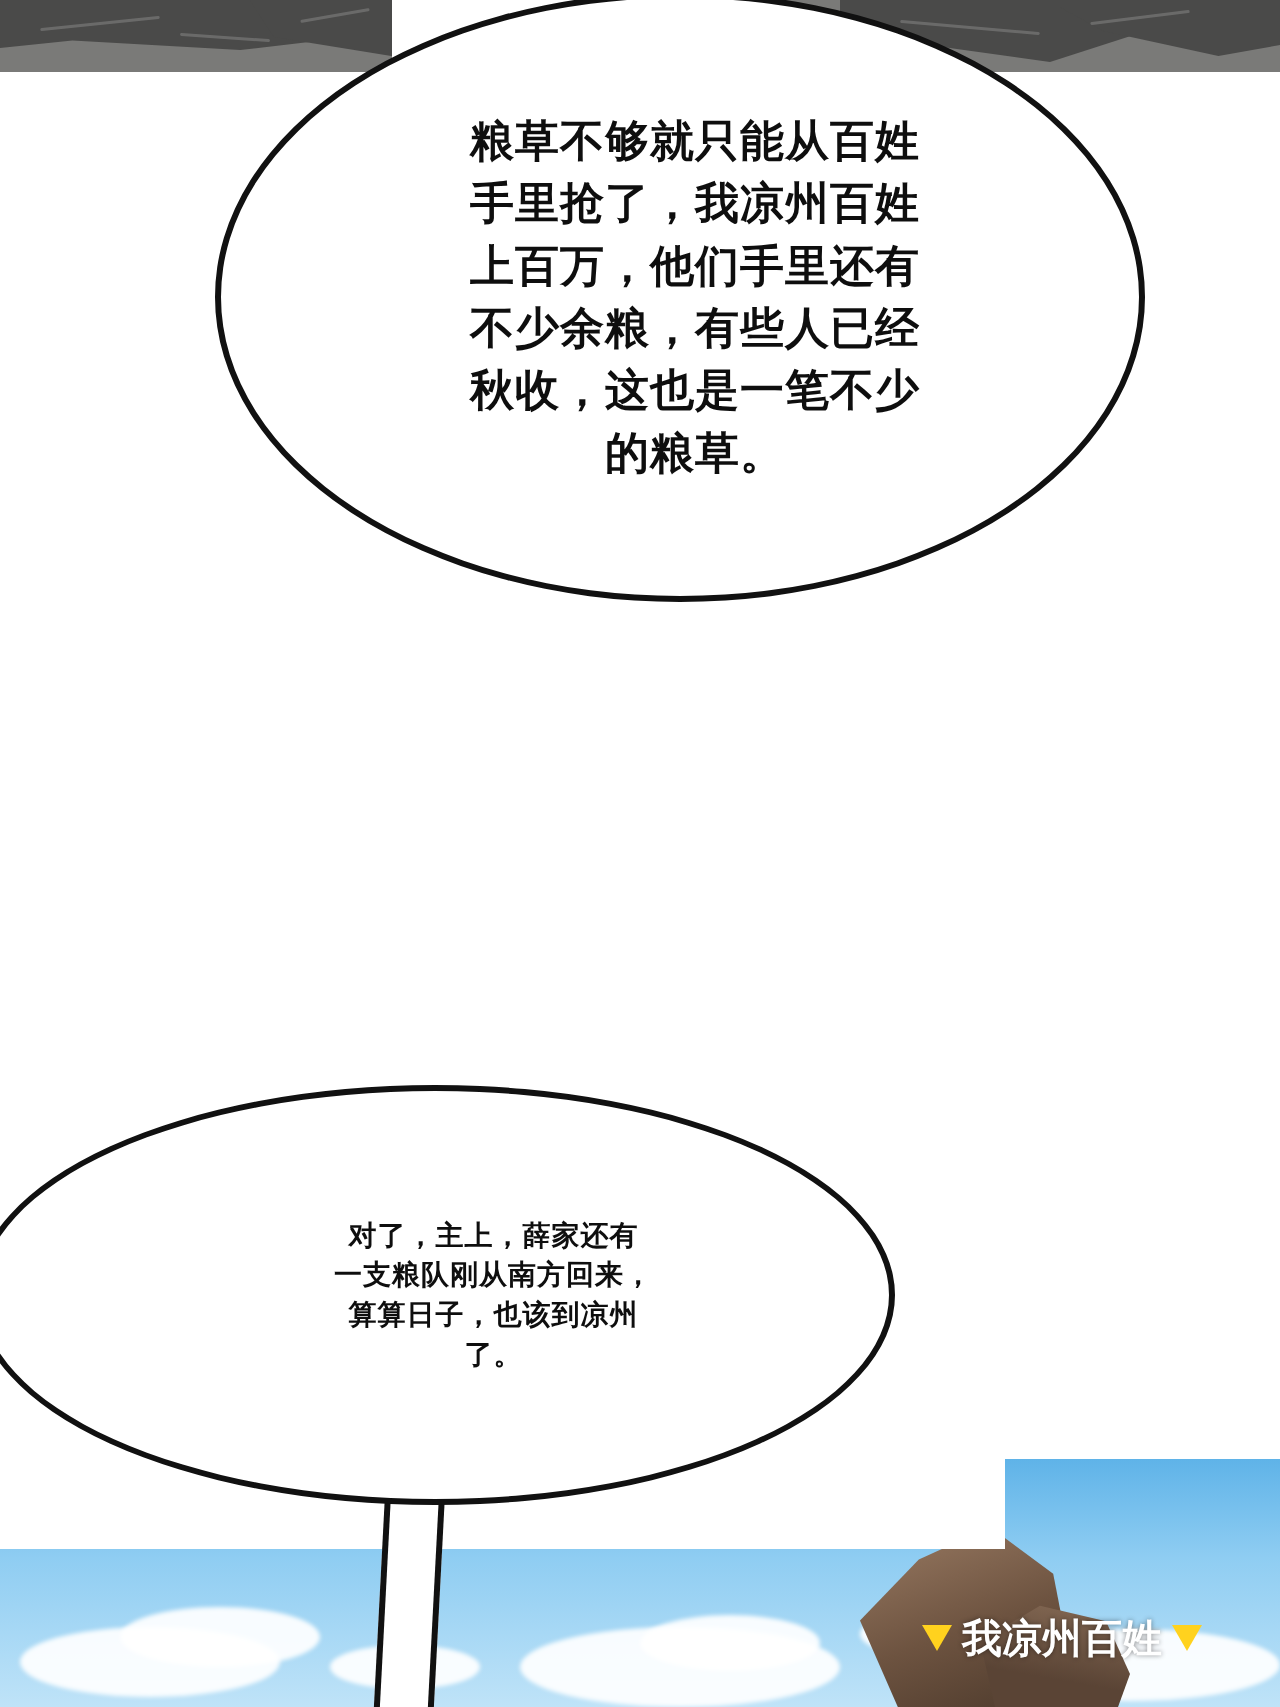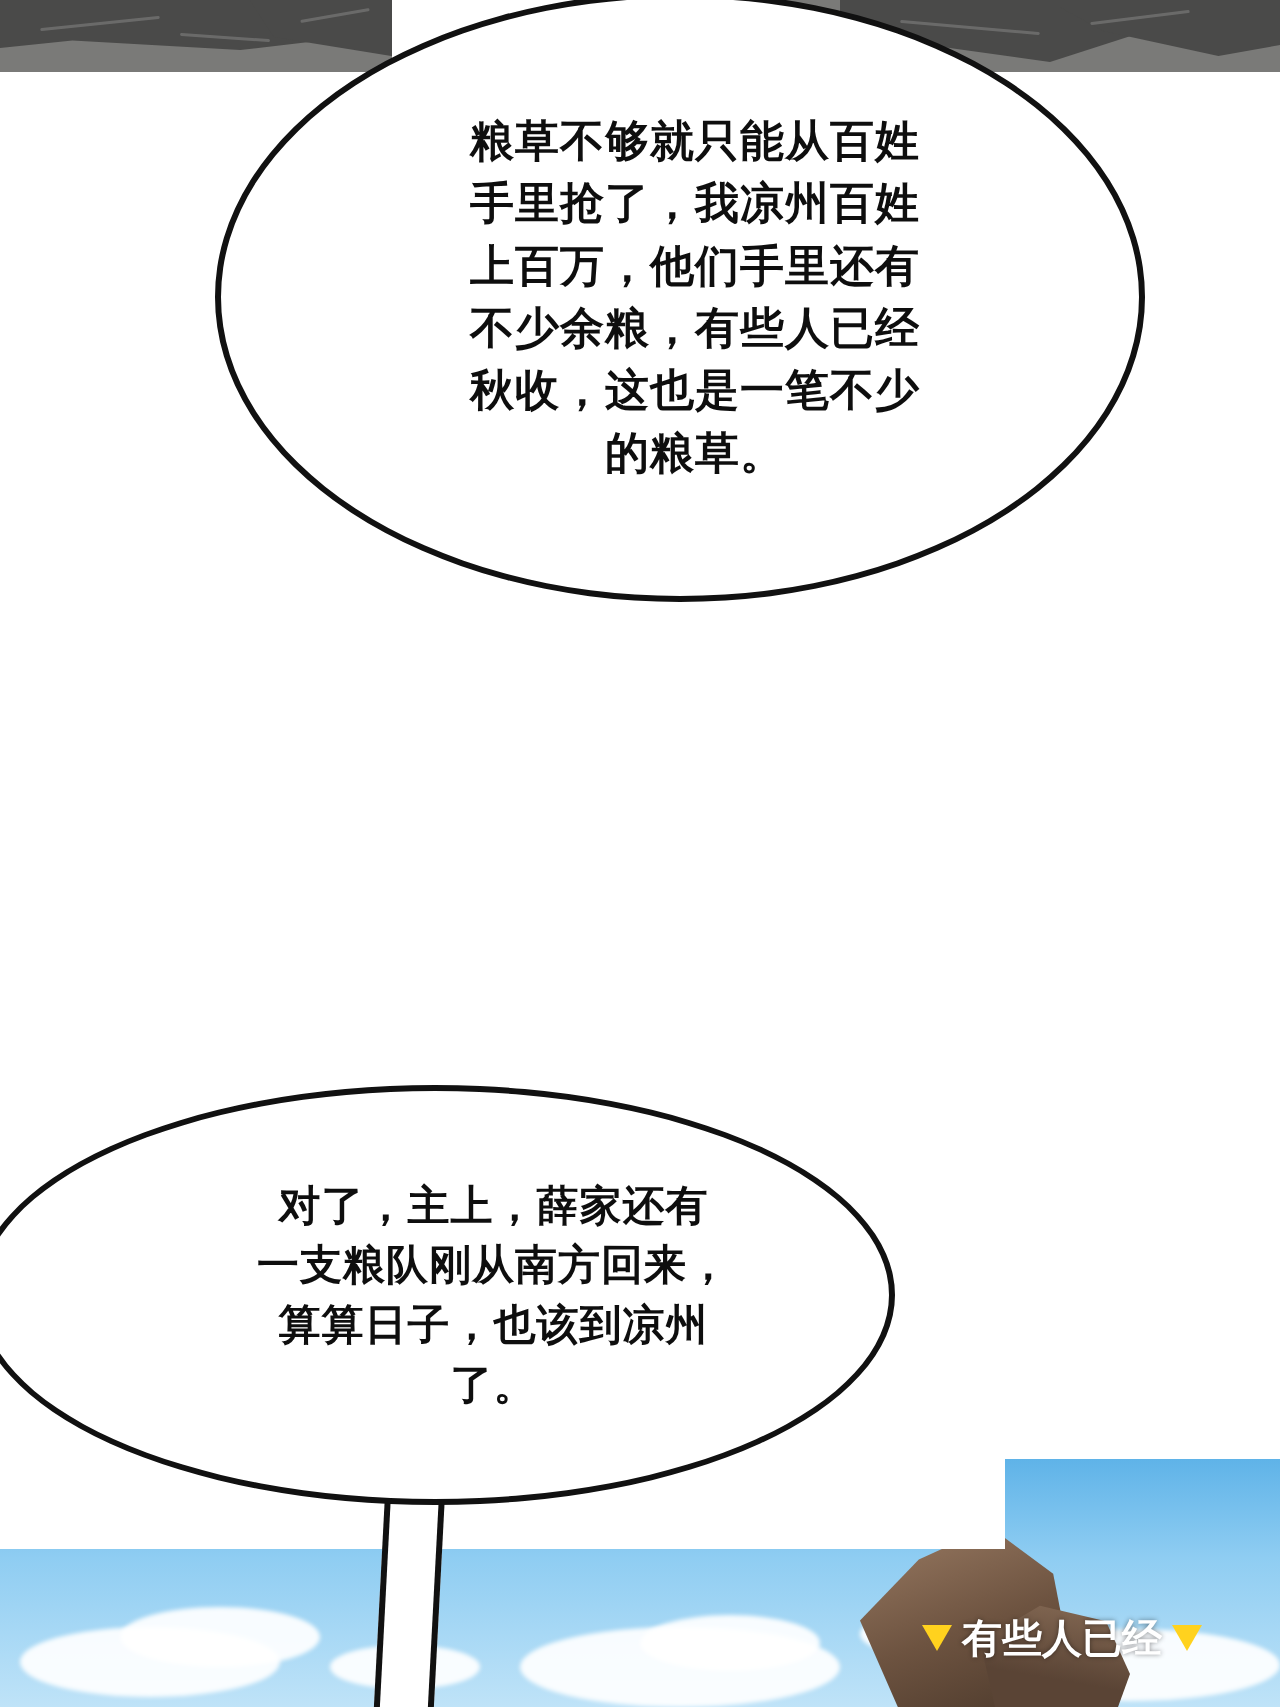--- a/index.html
+++ b/index.html
@@ -156,21 +156,21 @@
     margin-left: 30px;
   }
 
   #balloon-2 {
     left: -25px;
     top: 1085px;
     width: 920px;
     height: 420px;
   }
   #balloon-2 .balloon-text {
-    font-size: 42px;
+    font-size: 28px;
     width: 620px;
     margin-left: 117px;
   }
 
   
   .tail {
     position: absolute;
     left: 380px;
     top: 1470px;
     width: 60px;
@@ -269,18 +269,18 @@
   <div class="balloon" id="balloon-2">
     <div class="balloon-text">对了，主上，薛家还有
 一支粮队刚从南方回来，
 算算日子，也该到凉州
 了。</div>
   </div>
 
   <div class="watermark">
     <div class="wm-row">
       <span class="wm-arrow"></span>
-      <span class="wm-top">有些人已经</span>
+      <span class="wm-top">我凉州百姓</span>
       <span class="wm-arrow"></span>
     </div>
   </div>
 
 </div>
 
 </body></html>

